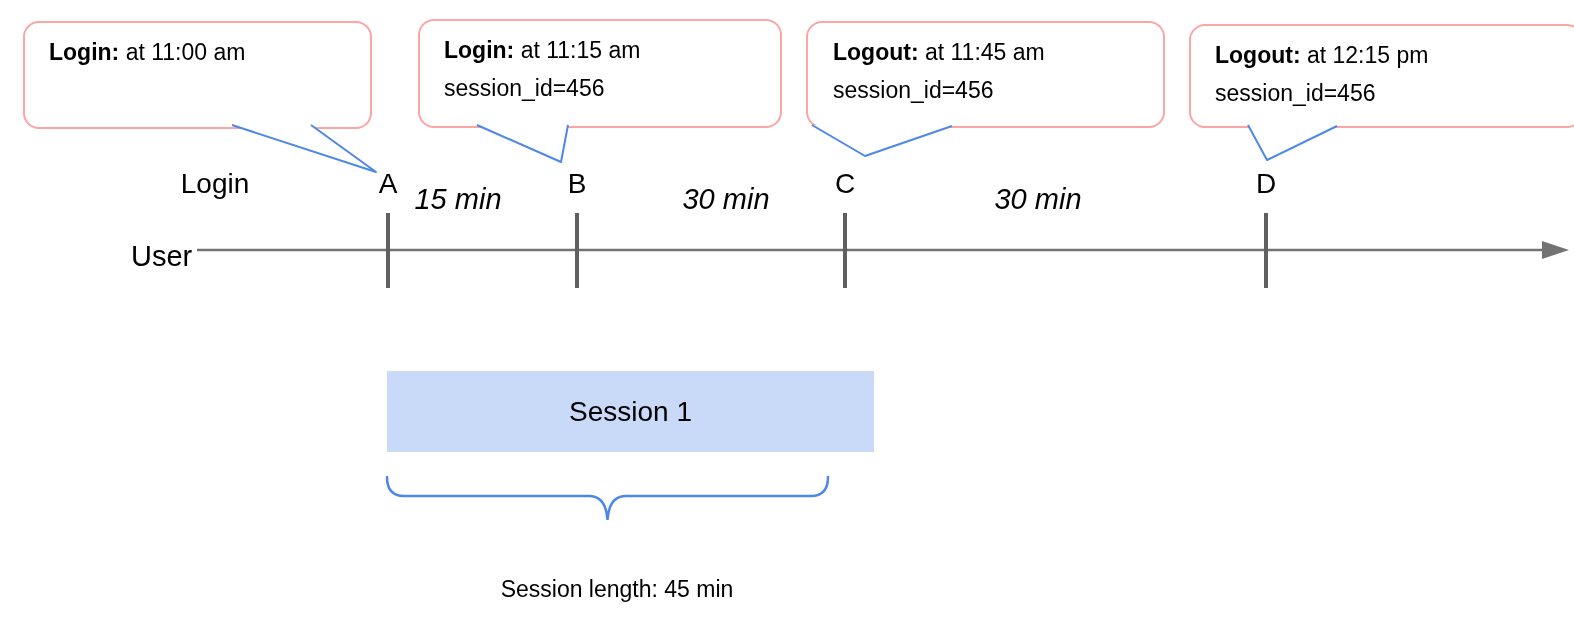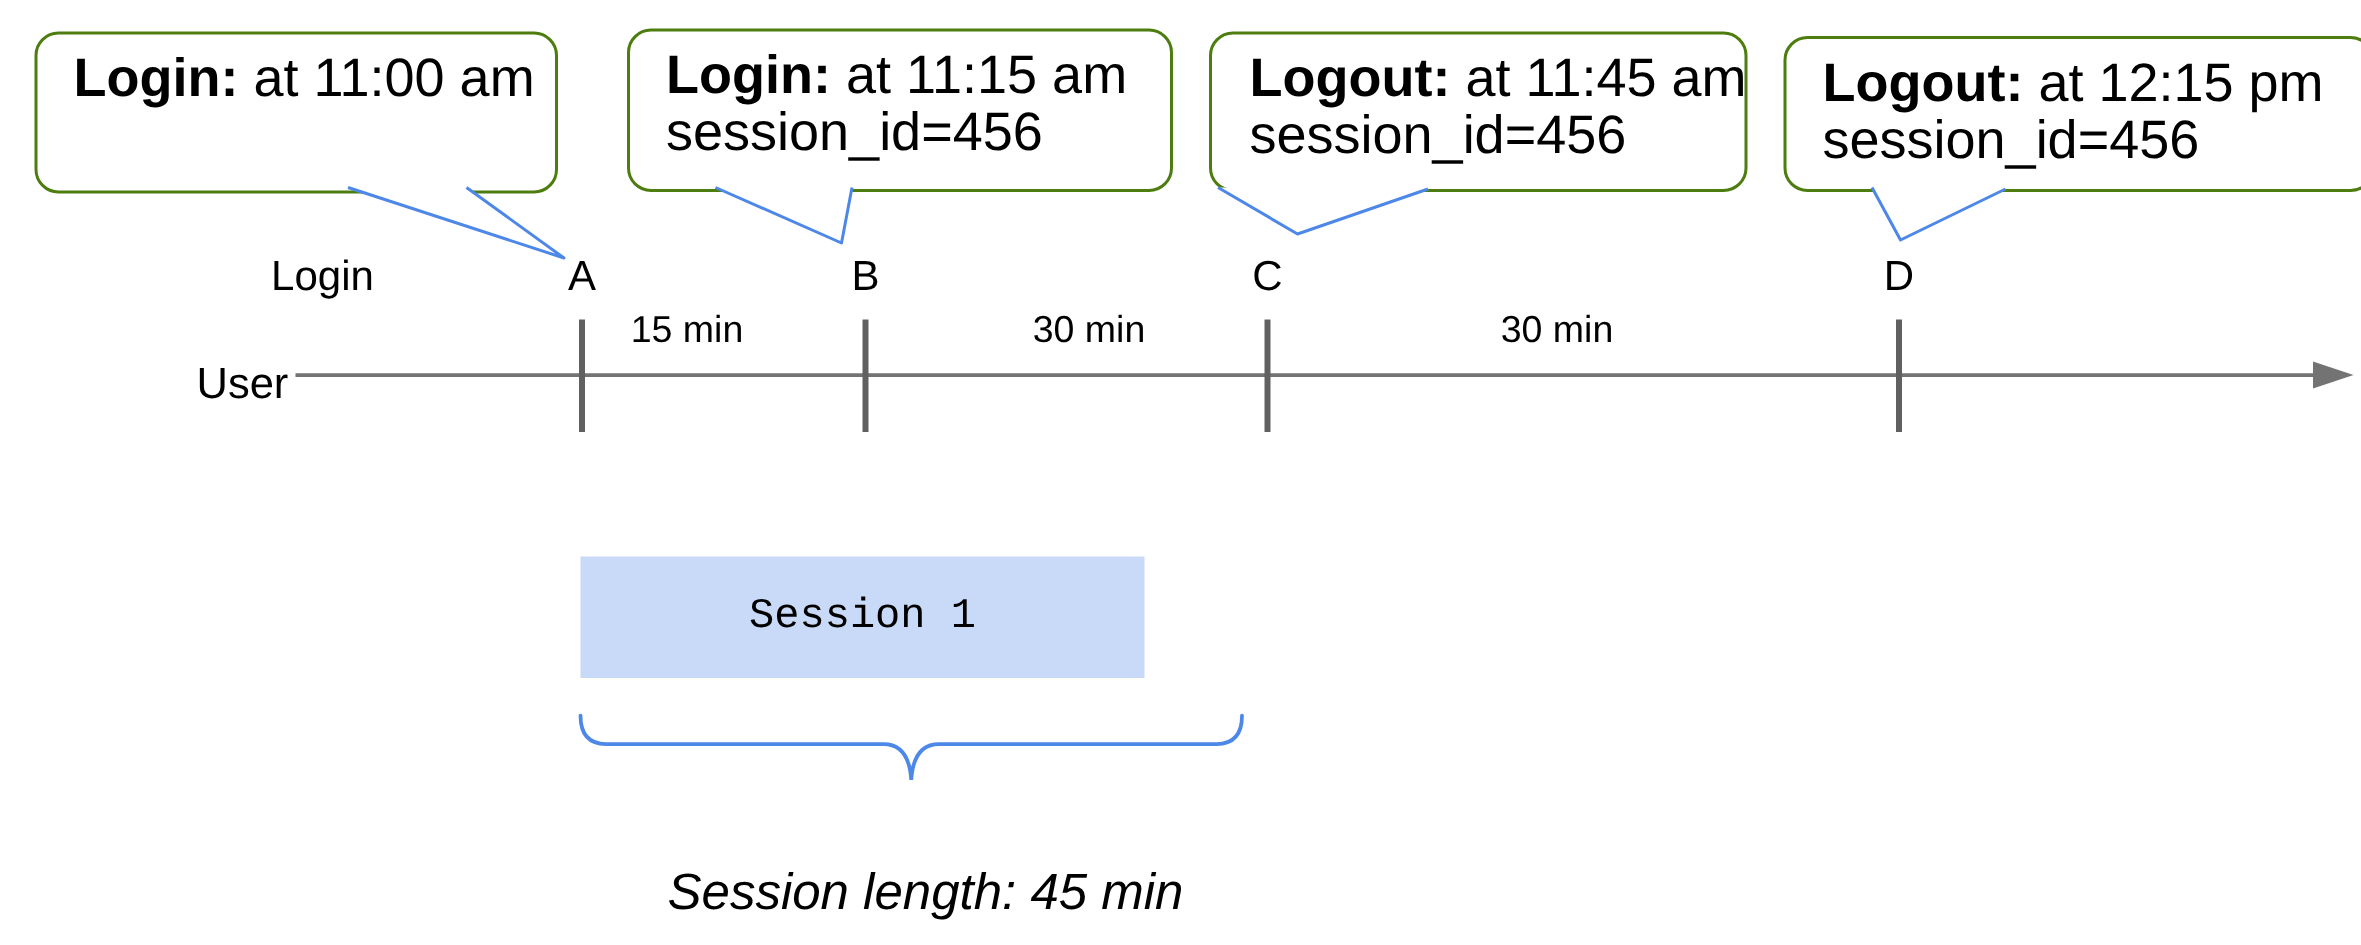--- a/index.html
+++ b/index.html
@@ -1,41 +1,41 @@
 <!DOCTYPE html>
 <html><head>
 <meta charset="utf-8">
 <style>
   html,body{margin:0;padding:0;background:#ffffff;}
   .canvas{
     position:relative;width:1574px;height:630px;background:#ffffff;
     font-family:"Liberation Sans",sans-serif;color:#000;overflow:hidden;
   }
   .bubble{
-    position:absolute;background:#ffffff;border:2px solid #4d7c0f;border-radius:16px;
-    padding:10px 16px 0 24px;font-size:36px;line-height:38px;box-sizing:border-box;z-index:1;
+    position:absolute;background:#ffffff;border:2px solid #fca5a5;border-radius:16px;
+    padding:10px 16px 0 24px;font-size:23px;line-height:38px;box-sizing:border-box;z-index:1;
     white-space:nowrap;
   }
   .bubble .evt{font-weight:bold;}
   .bubble-a{left:23px;top:21px;width:349px;height:108px;}
   .bubble-b{left:418px;top:19px;width:364px;height:109px;}
   .bubble-c{left:806px;top:21px;width:359px;height:107px;padding-left:25px;}
   .bubble-d{left:1189px;top:24px;width:394px;height:104px;}
   svg.overlay{position:absolute;left:0;top:0;z-index:2;pointer-events:none;}
   .label{position:absolute;z-index:3;white-space:nowrap;}
   .cx{transform:translateX(-50%);}
   .events-label{left:215px;top:168px;font-size:28px;}
   .user-label{left:93px;top:240px;font-size:29px;margin-left:38px;}
   .marker{top:168px;font-size:28px;z-index:3;position:absolute;}
-  .interval{top:206px;font-size:25px;z-index:3;position:absolute;}
+  .interval{top:183px;font-size:29px;z-index:3;position:absolute;font-style:italic;}
   .session-box{
-    position:absolute;left:387px;top:371px;width:376px;height:81px;background:#c9daf8;
-    display:flex;align-items:center;justify-content:center;font-size:28px;z-index:1;font-family:Liberation Mono, monospace;
+    position:absolute;left:387px;top:371px;width:487px;height:81px;background:#c9daf8;
+    display:flex;align-items:center;justify-content:center;font-size:28px;z-index:1;
   }
-  .session-caption{left:617px;top:576px;font-size:34px;font-style:italic;}
+  .session-caption{left:617px;top:576px;font-size:23px;}
 </style>
 </head>
 <body>
 
 <div class="canvas">
 
   <div class="bubble bubble-a">
     <div><span class="evt">Login:</span><span> at 11:00 am</span></div>
   </div>
   <div class="bubble bubble-b">

